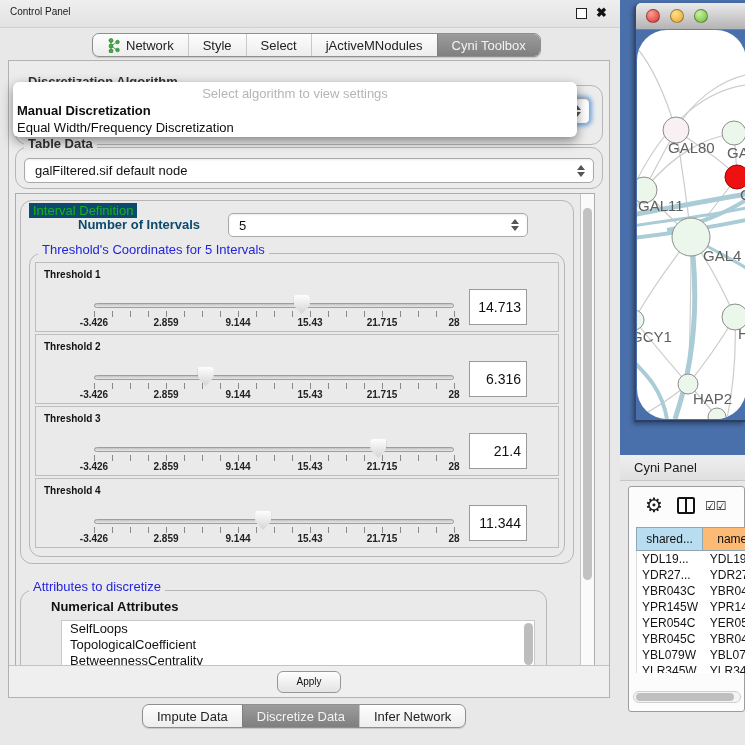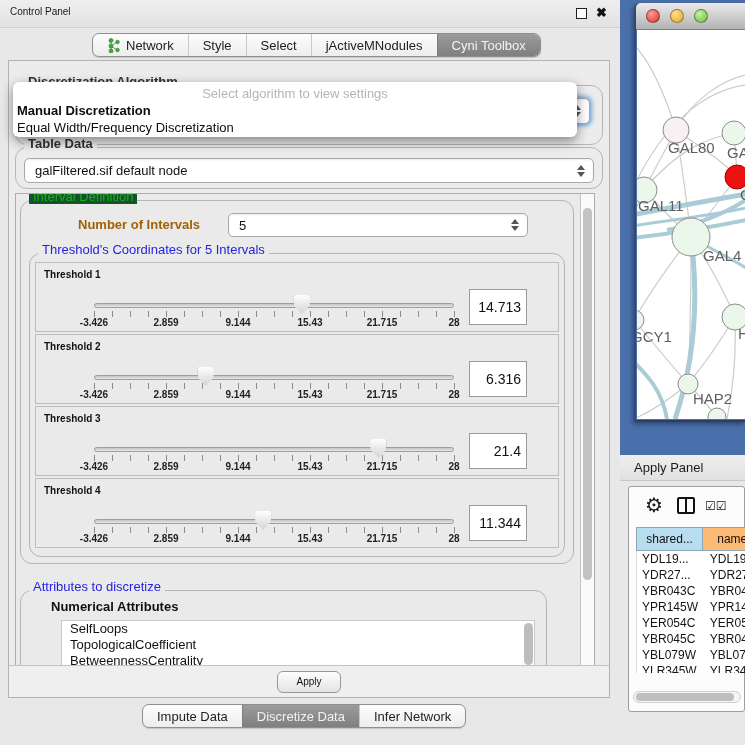--- a/index.html
+++ b/index.html
@@ -92,21 +92,21 @@
   
   #desktop{position:absolute;left:620px;top:0;width:125px;height:455px;background:#4a70ab;}
   #iframe{position:absolute;left:14px;top:3px;width:111px;height:419px;border-left:2px solid #334970;
     border-bottom:2px solid #2b3f63;border-radius:6px 0 0 0;box-shadow:-1px 2px 5px rgba(0,0,20,.4);}
   .titlebar{position:absolute;left:0;top:0;right:0;height:27px;background:linear-gradient(#ebebeb,#b3b3b3);
     border-bottom:1px solid #7e7e7e;border-radius:5px 0 0 0;}
   .tl{position:absolute;top:6px;width:14px;height:14px;border-radius:50%;border:1px solid rgba(0,0,0,.35);}
   .tl.red{left:10px;background:radial-gradient(circle at 35% 30%,#ff9d94,#d8332c);}
   .tl.yellow{left:34px;background:radial-gradient(circle at 35% 30%,#ffe089,#e9a52f);}
   .tl.green{left:58px;background:radial-gradient(circle at 35% 30%,#c7f3a0,#6cba36);}
-  #net-canvas{position:absolute;left:1px;top:27px;width:109px;height:389px;background:#fff;overflow:hidden;}
+  #net-canvas{position:absolute;left:1px;top:27px;width:109px;height:389px;background:#fff;overflow:hidden;border-radius:30px;}
 
   #table-region{position:absolute;left:620px;top:455px;width:125px;height:290px;background:#e8e8e8;}
   #tp-header{position:absolute;left:0;top:0;width:125px;height:26px;background:linear-gradient(#efefef,#e0e0e0);
     border-bottom:1px solid #c6c6c6;font-size:13px;color:#1a1a1a;line-height:26px;padding-left:14px;}
   #tp-panel{position:absolute;left:8px;top:31px;width:117px;height:226px;background:#fcfcfc;
     border:1px solid #9d9d9d;border-radius:3px;}
   .tp-toolbar{position:absolute;left:0;top:0;right:0;height:38px;}
   .gear{position:absolute;left:16px;top:6px;font-size:20px;color:#1a1a1a;}
   .split-ic{position:absolute;left:48px;top:10px;width:18px;height:17px;border:2px solid #111;border-radius:2px;}
   .split-ic:before{content:"";position:absolute;left:6px;top:0;bottom:0;width:2px;background:#111;}
@@ -195,22 +195,22 @@
           <span class="stepper">
               <i class="up"></i>
               <i class="dn"></i>
             </span>
         </div>
       </div>
 
       <div id="viewport">
 
         <div class="group" style="left:4px;top:6px;width:554px;height:364px;background:#eaeaea;">
-          <span class="gtitle green" style="background:#14532d;">Interval Definition</span>
-          <span style="position:absolute;left:57px;top:16px;font-weight:bold;font-size:13px;color:#a16207;">Number of Intervals</span>
+          <span class="gtitle green" style="background:#0c4a6e;margin-top:14px;">Interval Definition</span>
+          <span style="position:absolute;left:57px;top:16px;font-weight:bold;font-size:13px;color:#0c4a6e;">Number of Intervals</span>
           <div class="combo" style="left:207px;top:12px;width:300px;height:24px;">
             <span>5</span>
             <span class="stepper">
                 <i class="up"></i>
                 <i class="dn"></i>
               </span>
           </div>
 
           <div class="group" style="left:8px;top:52px;width:536px;height:304px;background:#eaeaea;">
             <span class="gtitle blue" style="background:#eaeaea;">Threshold's Coordinates for 5 Intervals</span>
@@ -378,21 +378,21 @@
             <text x="-6" y="312">GCY1</text>
             <text x="101" y="309">H</text>
             <text x="56" y="374">HAP2</text>
           </g>
         </svg>
       </div>
     </div>
   </div>
 
   <div id="table-region">
-    <div id="tp-header">Apply Panel</div>
+    <div id="tp-header">Cyni Panel</div>
     <div id="tp-panel">
       <div class="tp-toolbar">
         <span class="gear">⚙</span>
         <span class="split-ic"></span>
         <span class="cbx">☑☑</span>
       </div>
       <div id="tp-table">
         <div class="hdr">
           <div class="hcell c1 sel-col">shared...</div>
           <div class="hcell c2">name</div>

